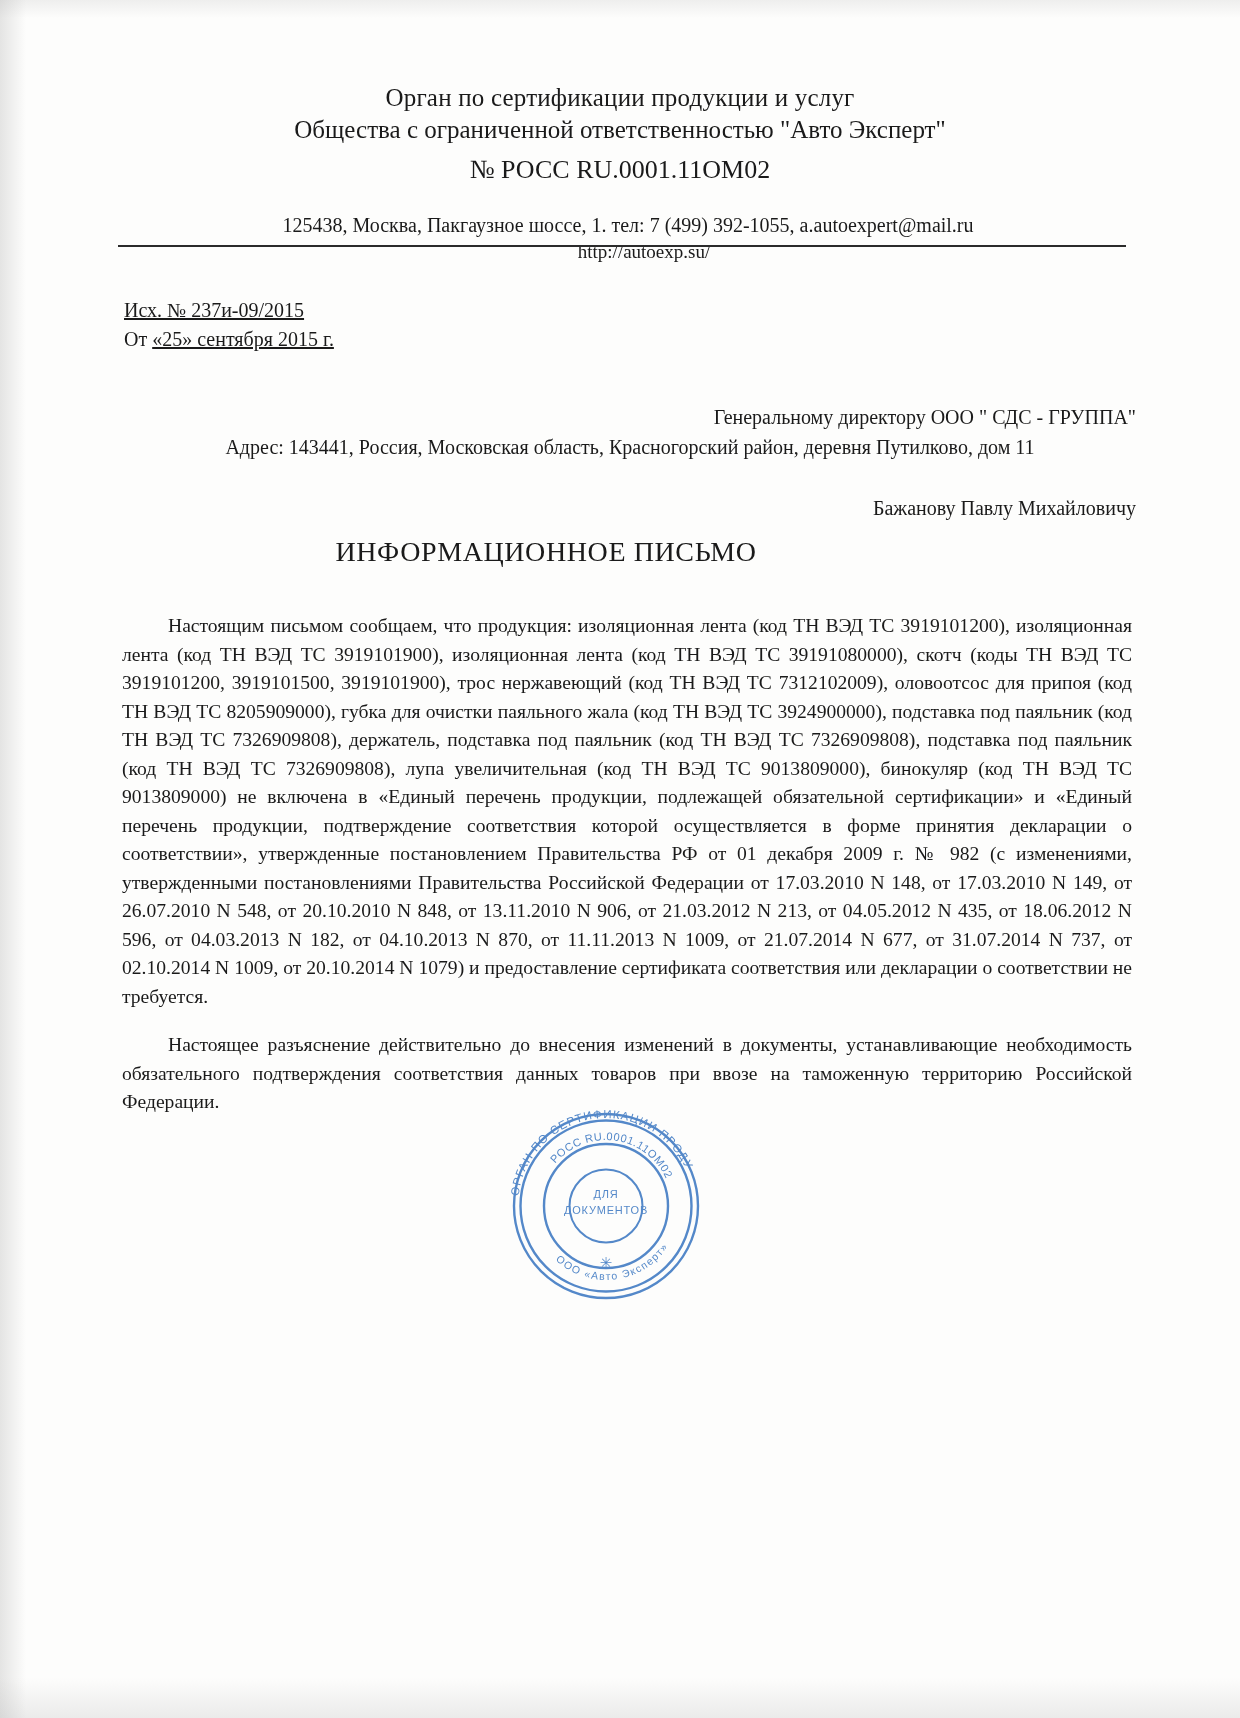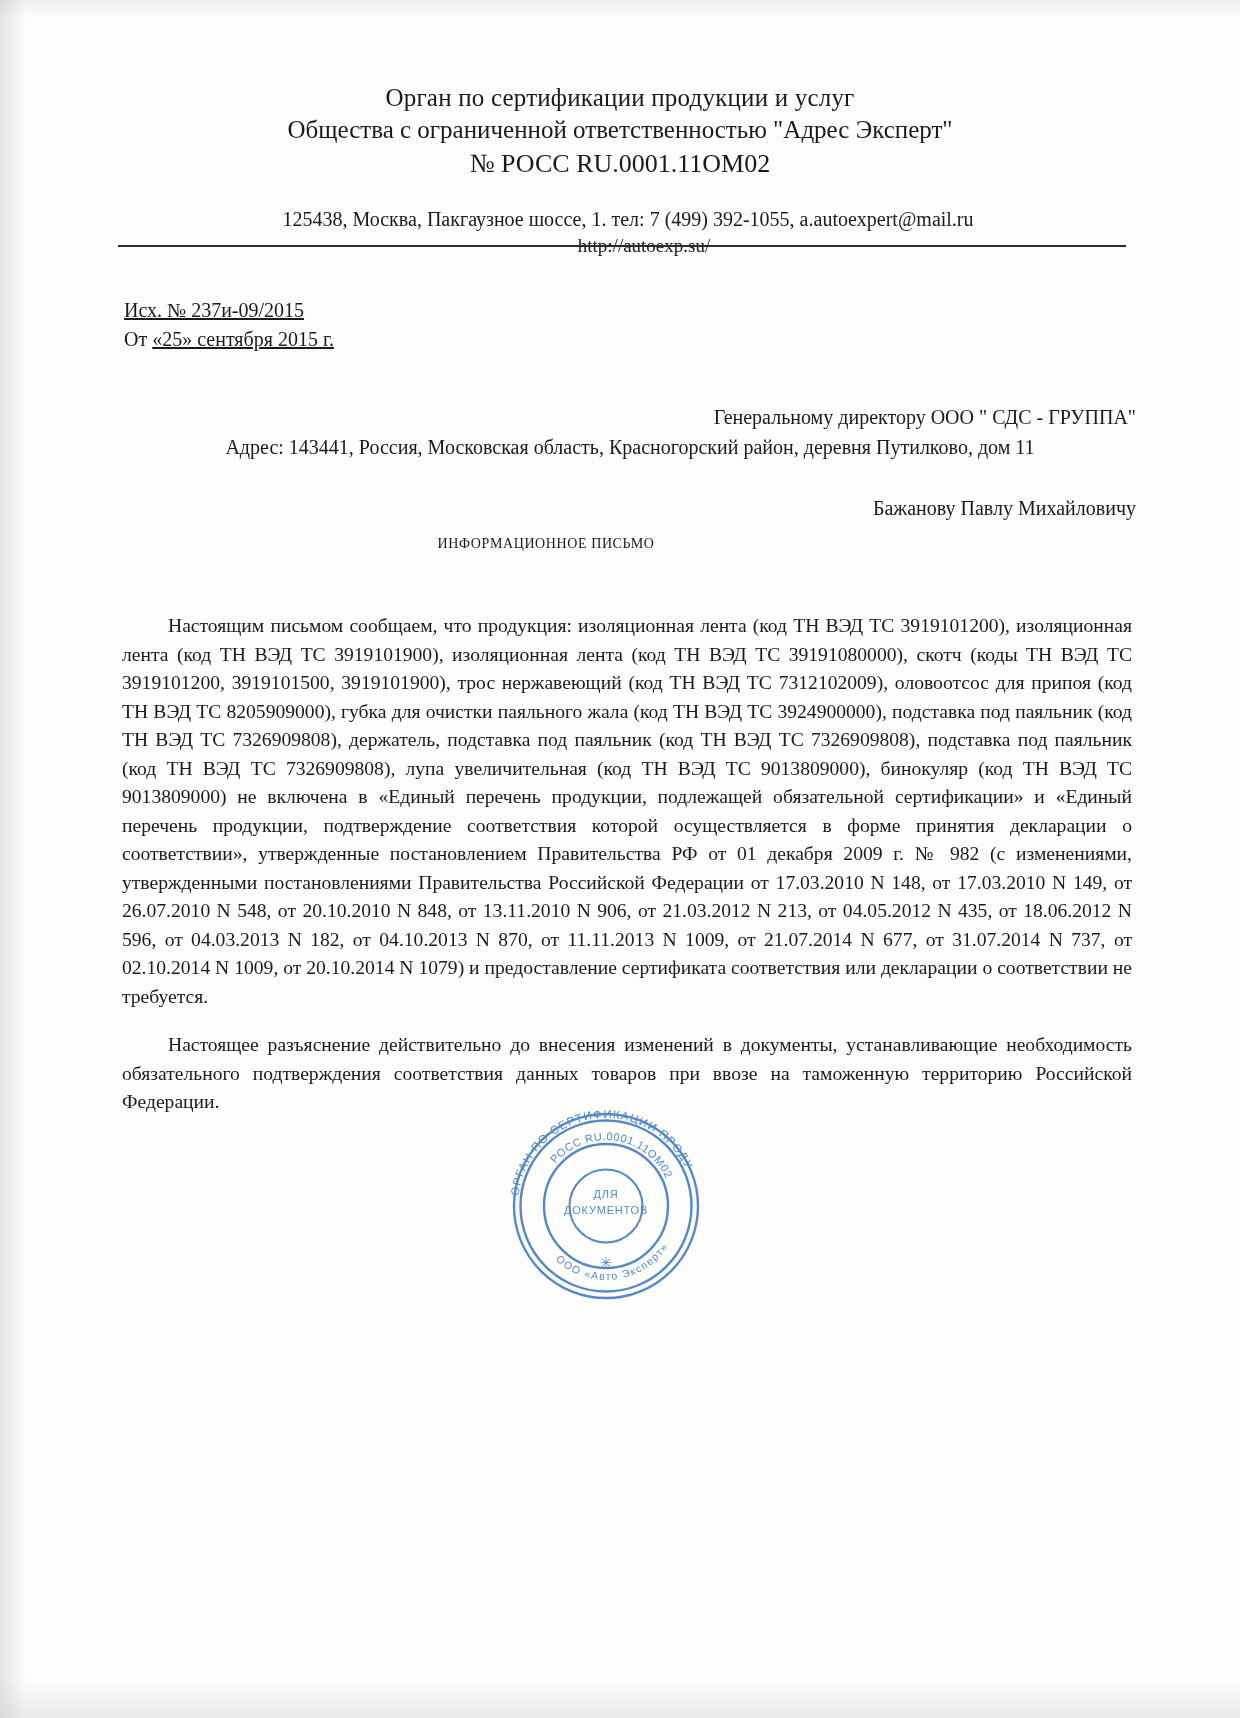--- a/index.html
+++ b/index.html
@@ -36,21 +36,21 @@
     letter-spacing: 0.2px;
     line-height: 1.28;
   }
   .lh-line2 {
     font-size: 25px;
     line-height: 1.28;
   }
   .lh-line3 {
     font-size: 26px;
     line-height: 1.35;
-    margin-top: 0;
+    margin-top: 6px;
   }
   .lh-contact {
     font-size: 20px;
     line-height: 1.4;
     margin-top: 24px;
     padding-left: 16px;
   }
   .lh-url {
     font-size: 19px;
     line-height: 1.4;
@@ -90,21 +90,21 @@
   .addr-r2 { text-align: center; }
   .addr-r3 { text-align: right; margin-top: 31px; }
 
   
   .doc-title {
     position: absolute;
     left: 0;
     top: 536px;
     width: 1092px;
     text-align: center;
-    font-size: 14px;
+    font-size: 28px;
     letter-spacing: 0.6px;
   }
 
   
   .body-text {
     position: absolute;
     left: 122px;
     top: 612px;
     width: 1010px;
     font-size: 19.6px;
@@ -186,21 +186,21 @@
 <body>
 
 <div class="page">
 
   <div class="scan-edge-top"></div>
   <div class="scan-edge-left"></div>
   <div class="scan-edge-bottom"></div>
 
   <div class="letterhead">
     <div class="lh-line1">Орган по сертификации продукции и услуг</div>
-    <div class="lh-line2">Общества с ограниченной ответственностью "Адрес Эксперт"</div>
+    <div class="lh-line2">Общества с ограниченной ответственностью "Авто Эксперт"</div>
     <div class="lh-line3">№ РОСС RU.0001.11ОМ02</div>
     <div class="lh-contact">125438, Москва, Пакгаузное шоссе, 1. тел: 7 (499) 392-1055, a.autoexpert@mail.ru</div>
     <div class="lh-url">http://autoexp.su/</div>
   </div>
   <div class="hrule"></div>
 
   <div class="refblock">
     <div class="u">Исх. № 237и-09/2015</div>
     <div>
       <span>От </span><span class="u">«25» сентября 2015 г.</span>

